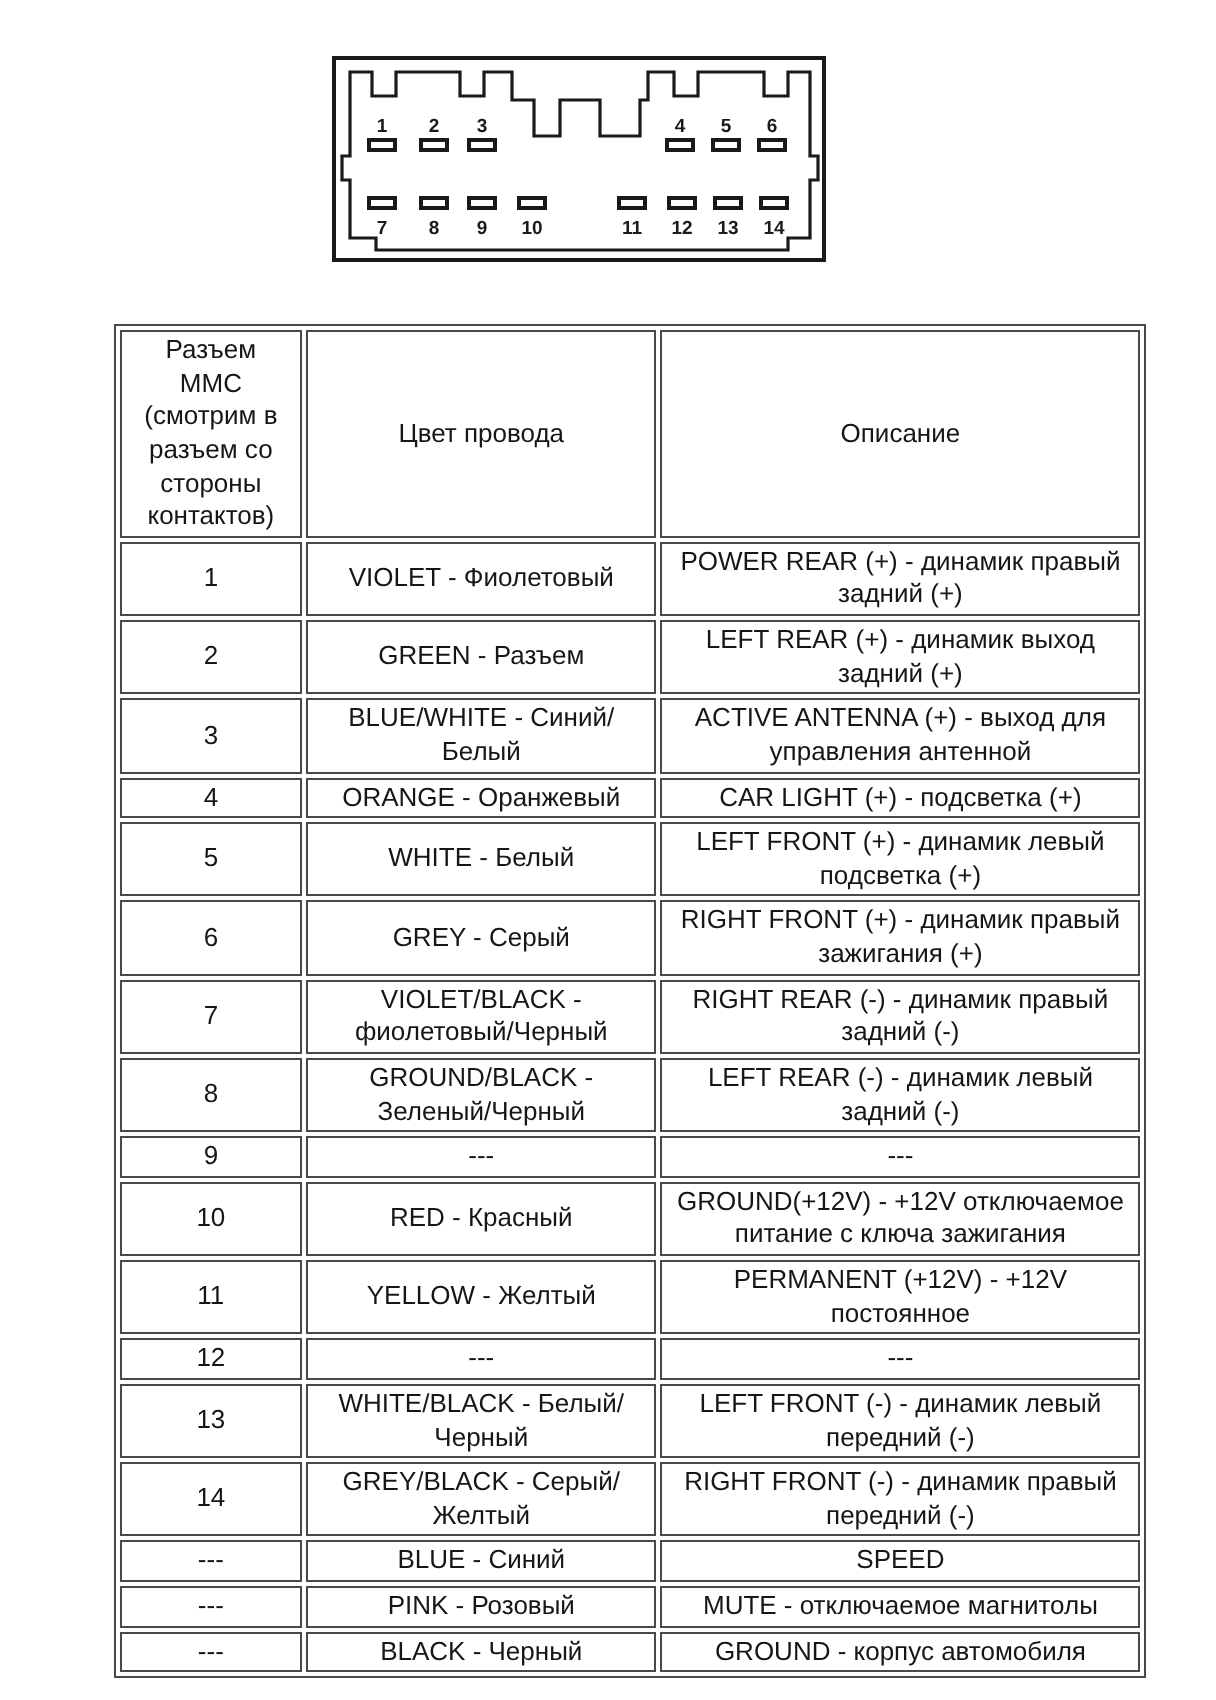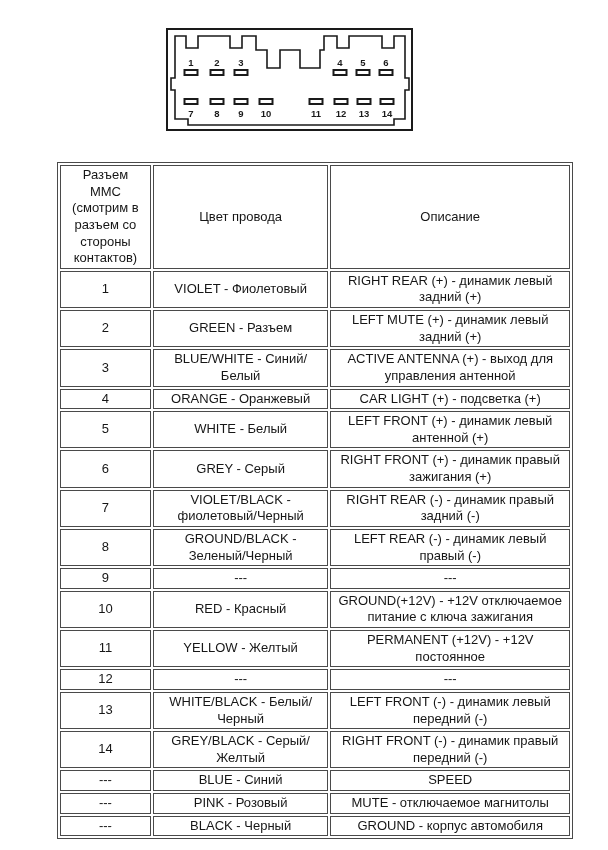--- a/index.html
+++ b/index.html
@@ -104,56 +104,56 @@
     <tr>
       <th>Разъем ММС (смотрим в разъем со стороны контактов)</th>
       <th>Цвет провода</th>
       <th>Описание</th>
     </tr>
   </thead>
   <tbody>
       <tr>
         <td>1</td>
         <td>VIOLET - Фиолетовый</td>
-        <td>RIGHT REAR (+) - динамик левый задний (+)</td>
+        <td>POWER REAR (+) - динамик правый задний (+)</td>
       </tr>
       <tr>
         <td>2</td>
         <td>GREEN - Разъем</td>
-        <td>LEFT MUTE (+) - динамик левый задний (+)</td>
+        <td>LEFT REAR (+) - динамик выход задний (+)</td>
       </tr>
       <tr>
         <td>3</td>
         <td>BLUE/WHITE - Синий/Белый</td>
         <td>ACTIVE ANTENNA (+) - выход для управления антенной</td>
       </tr>
       <tr>
         <td>4</td>
         <td>ORANGE - Оранжевый</td>
         <td>CAR LIGHT (+) - подсветка (+)</td>
       </tr>
       <tr>
         <td>5</td>
         <td>WHITE - Белый</td>
-        <td>LEFT FRONT (+) - динамик левый антенной (+)</td>
+        <td>LEFT FRONT (+) - динамик левый подсветка (+)</td>
       </tr>
       <tr>
         <td>6</td>
         <td>GREY - Серый</td>
         <td>RIGHT FRONT (+) - динамик правый зажигания (+)</td>
       </tr>
       <tr>
         <td>7</td>
         <td>VIOLET/BLACK - фиолетовый/Черный</td>
         <td>RIGHT REAR (-) - динамик правый задний (-)</td>
       </tr>
       <tr>
         <td>8</td>
         <td>GROUND/BLACK - Зеленый/Черный</td>
-        <td>LEFT REAR (-) - динамик левый правый (-)</td>
+        <td>LEFT REAR (-) - динамик левый задний (-)</td>
       </tr>
       <tr>
         <td>9</td>
         <td>---</td>
         <td>---</td>
       </tr>
       <tr>
         <td>10</td>
         <td>RED - Красный</td>
         <td>GROUND(+12V) - +12V отключаемое питание с ключа зажигания</td>

